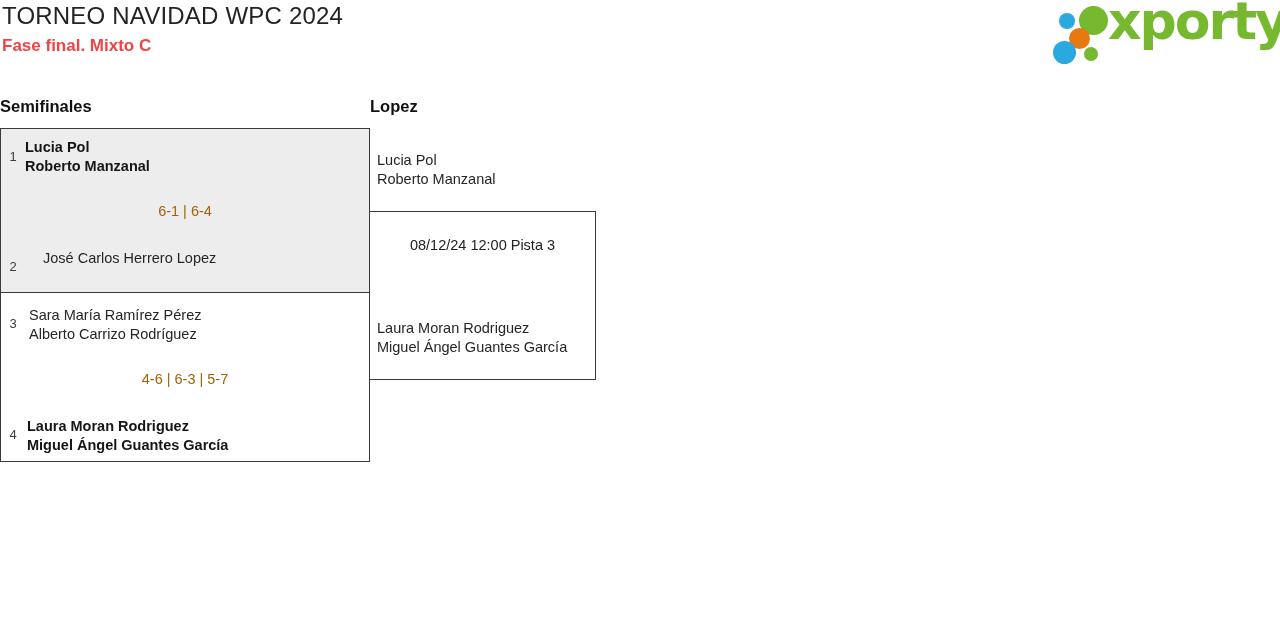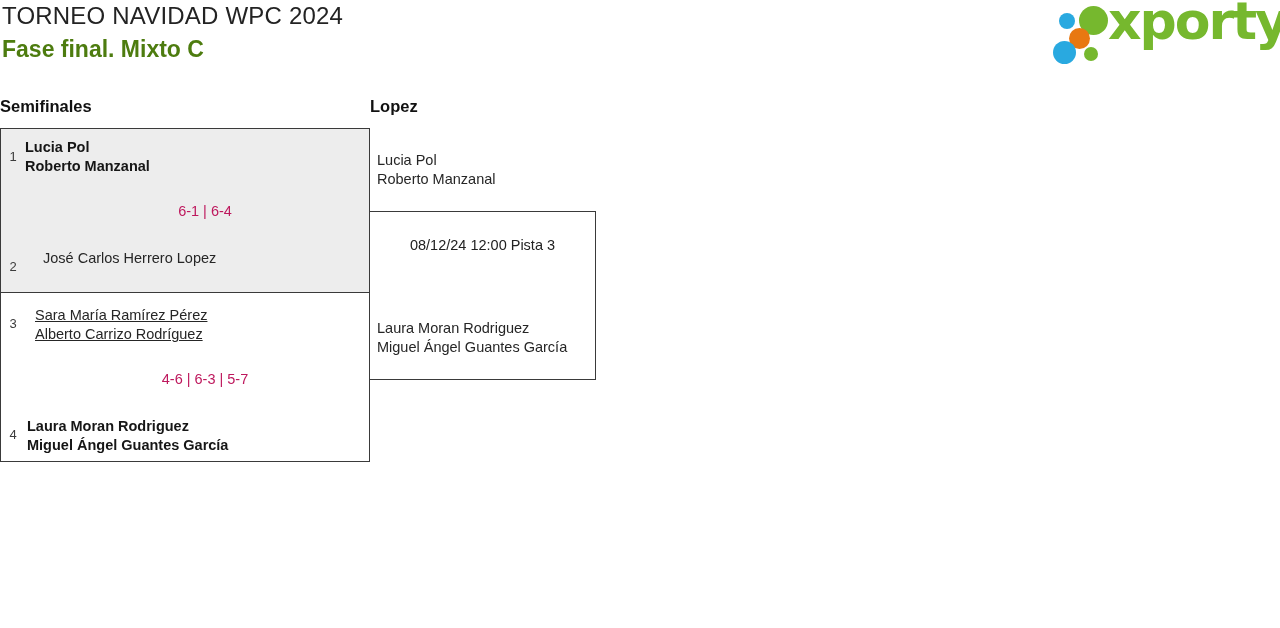--- a/index.html
+++ b/index.html
@@ -14,21 +14,21 @@
   .page { position: absolute; left: 0; top: 0; width: 1280px; height: 628px; }
 
   
   .title {
     position: absolute; left: 2px; top: 2px;
     font-size: 24px; font-weight: 400; color: #232323;
     letter-spacing: 0.2px;
   }
   .subtitle {
     position: absolute; left: 2px; top: 36px;
-    font-size: 23px; font-weight: 700; color: #4d7c0f;
+    font-size: 17px; font-weight: 700; color: #ef4444;
   }
 
   
   .logo { position: absolute; left: 1048px; top: 0; width: 232px; height: 72px; cursor: pointer; }
   .dot { position: absolute; border-radius: 50%; }
   .dot-blue-small  { left: 11px; top: 13px; width: 16px; height: 16px; }
   .dot-green-large { left: 31px; top:  6px; width: 29px; height: 29px; }
   .dot-orange     { left: 21px; top: 28px; width: 21px; height: 21px; }
   .dot-blue-large  { left:  5px; top: 41px; width: 23px; height: 23px; }
   .dot-green-small { left: 36px; top: 47px; width: 14px; height: 14px; }
@@ -63,35 +63,35 @@
     font-size: 13px; color: #3c3c3c; text-align: center;
   }
   .pair {
     position: absolute;
     font-size: 14.5px; line-height: 19px; color: #262626;
     white-space: nowrap;
   }
   .pair.winner { font-weight: 700; color: #161616; }
   .score {
     position: absolute; left: 0; width: 370px;
-    text-align: center; font-size: 14.5px; color: #be185d; padding-left: 20px;
+    text-align: center; font-size: 14.5px; color: #a16207;
   }
   .match-info {
     position: absolute; left: 370px; width: 225px;
     text-align: center; font-size: 14.5px; line-height: 19px; color: #222;
   }
 
   
   .seed-1 { left: 6px;  top: 149px; }
   .seed-2 { left: 6px;  top: 259px; }
   .seed-3 { left: 6px;  top: 316px; }
   .seed-4 { left: 6px;  top: 427px; }
   .pair-1 { left: 25px; top: 138px; }
   .pair-2 { left: 27px; top: 249px; margin-left: 16px; }
-  .pair-3 { left: 35px; top: 306px; text-decoration: underline; }
+  .pair-3 { left: 29px; top: 306px; }
   .pair-4 { left: 27px; top: 417px; }
   .score-1 { top: 203px; }
   .score-2 { top: 371px; }
   .final-top    { left: 377px; top: 151px; }
   .final-bottom { left: 377px; top: 319px; }
   .final-info   { top: 236px; }
 </style>
 </head>
 <body>
 

